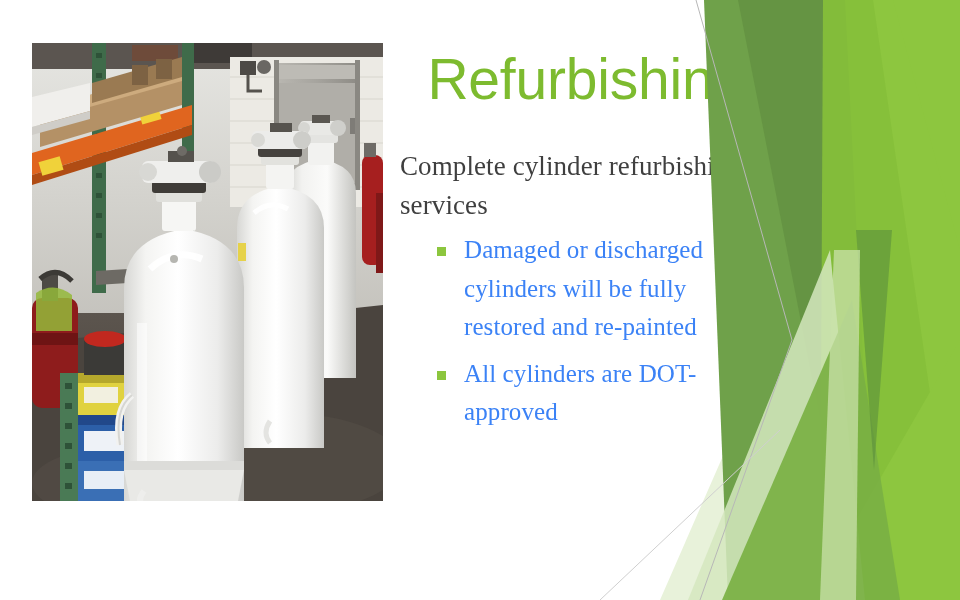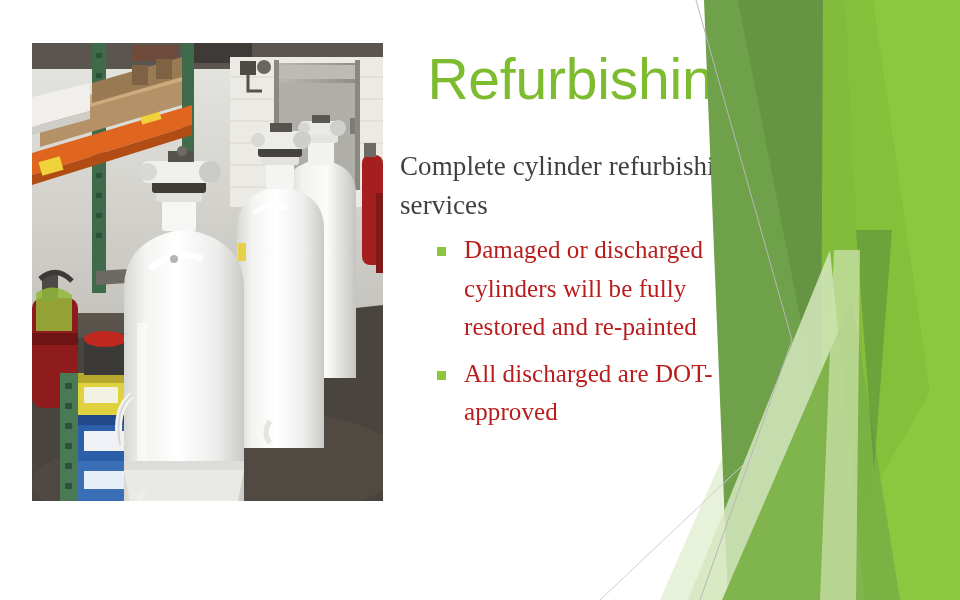--- a/index.html
+++ b/index.html
@@ -77,21 +77,21 @@
     margin: 0;
     padding: 0;
   }
   .lvl2 {
     position: relative;
     padding-left: 36px;
     margin-left: 28px;
     font-family: "Liberation Serif", serif;
     font-size: 25px;
     line-height: 38.5px;
-    color: #b91c1c;
+    color: #3b82f6;
     margin-bottom: 8px;
     letter-spacing: 0.1px;
   }
   .lvl2 .sq {
     position: absolute;
     left: 9px;
     top: 16px;
     width: 9px;
     height: 9px;
     background: #8CC63E;
@@ -306,21 +306,21 @@
 
   <div class="body-block">
     <p class="lvl1">Complete cylinder refurbishing services</p>
     <ul class="lvl2-list">
       <li class="lvl2">
         <span class="sq"></span>
         <span>Damaged or discharged cylinders will be fully restored and re-painted</span>
       </li>
       <li class="lvl2">
         <span class="sq"></span>
-        <span>All discharged are DOT-approved</span>
+        <span>All cylinders are DOT-approved</span>
       </li>
     </ul>
   </div>
 
   <div class="decor">
     <svg width="300" height="600" viewBox="0 0 300 600" xmlns="http://www.w3.org/2000/svg">
 
       <path d="M300 0 L300 600 L0 600 L118 330 Z" fill="#E8F2DA"></path>
 
       <path d="M44 0 L118 0 L300 600 L150 600 Z" fill="#D9EAC4"></path>

